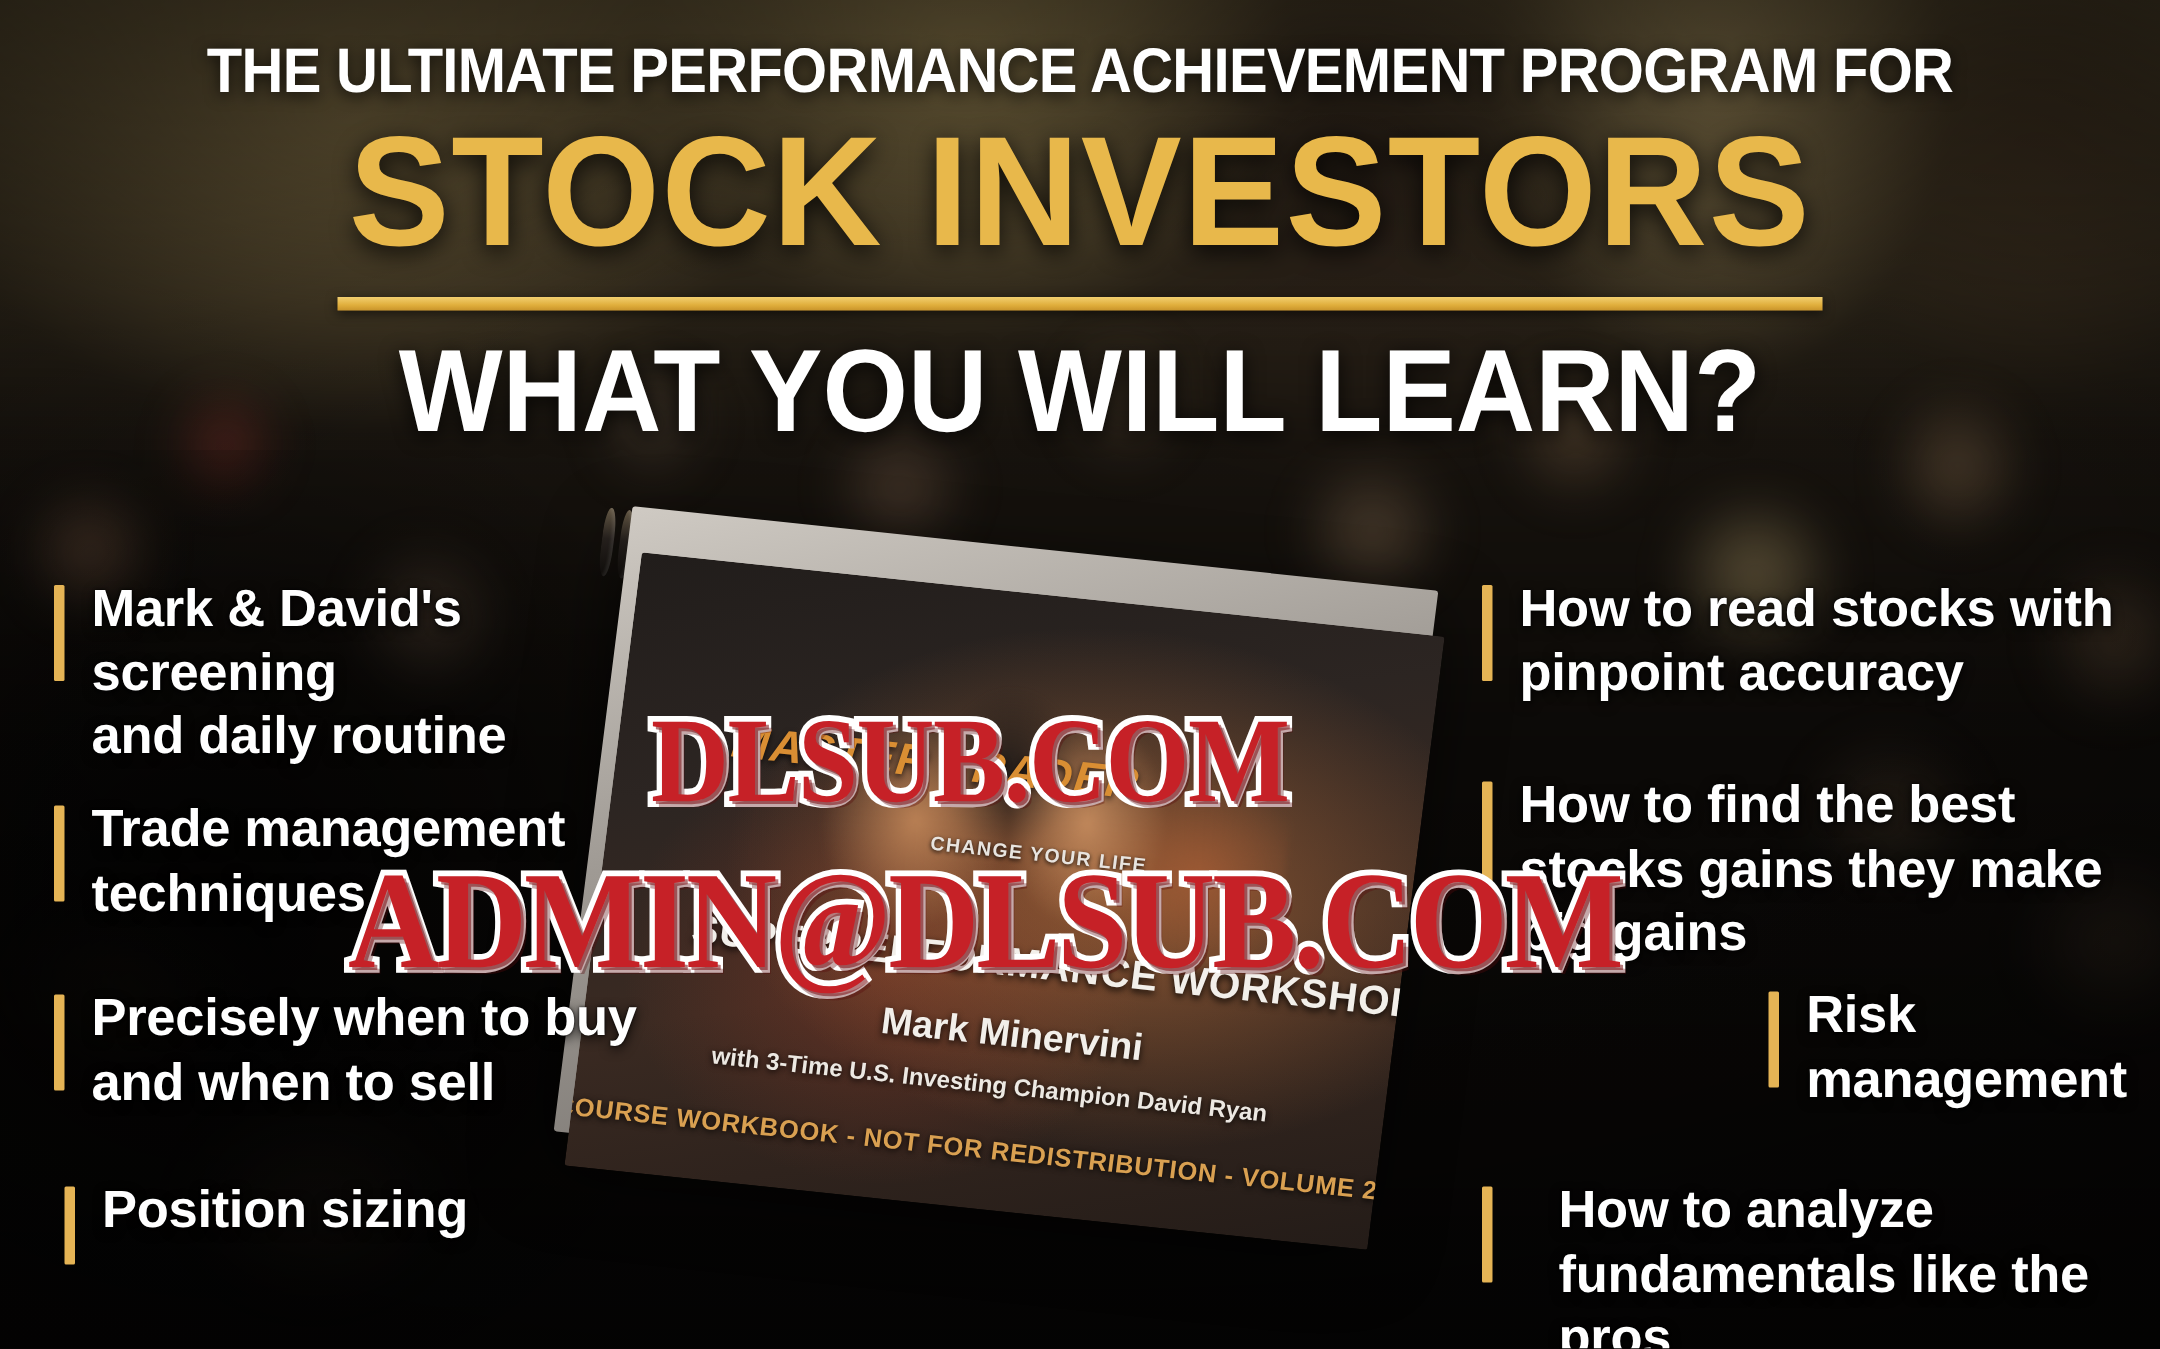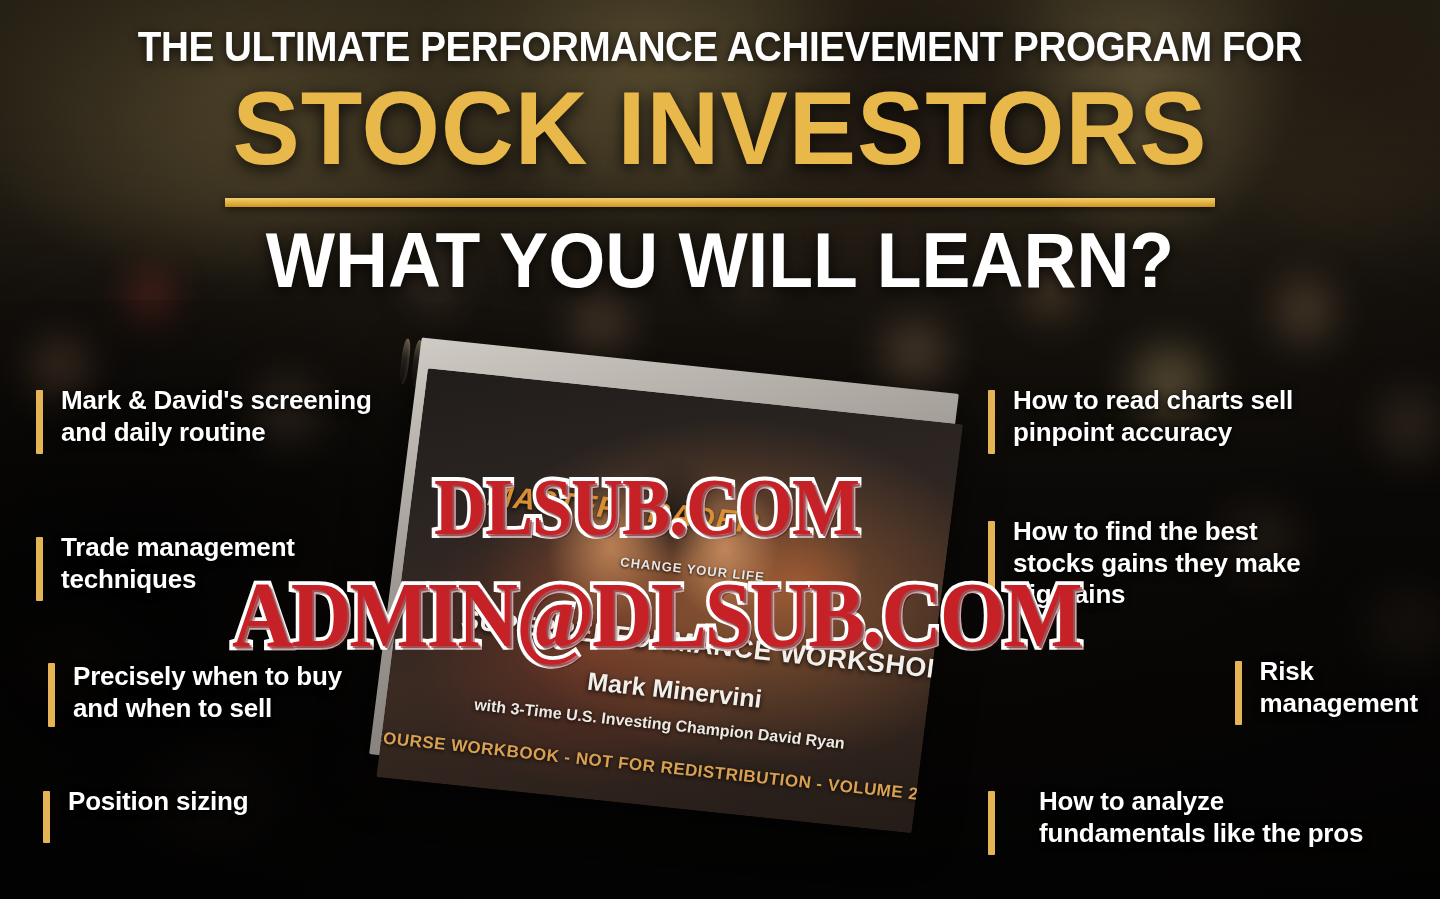--- a/index.html
+++ b/index.html
@@ -274,34 +274,34 @@
   }
   .bullet .bar {
     flex: 0 0 auto;
     width: 7px;
     background: #E5B455;
     border-radius: 1px;
     margin-top: 5px;
   }
   .bullet .txt {
     color: #ffffff;
-    font-size: 26px;
+    font-size: 35px;
     font-weight: 700;
     line-height: 1.22;
     letter-spacing: -0.2px;
     text-shadow: 0 2px 8px rgba(0,0,0,.85), 0 0 2px rgba(0,0,0,.9);
     white-space: pre-line;
   }
   .bullet.two-line .bar { height: 64px; }
   .bullet.three-line .bar { height: 96px; }
   .bullet.one-line .bar { height: 52px; }
 
   .b-l1 { left: 36px; top: 385px; width: 420px; }
   .b-l2 { left: 36px; top: 532px; width: 420px; }
-  .b-l3 { left: 48px; top: 658px; width: 420px; align-items: center; }
+  .b-l3 { left: 36px; top: 658px; width: 420px; }
   .b-l4 { left: 24px; top: 786px; width: 420px; padding-left: 19px; }
 
   .b-r1 { left: 988px; top: 385px; width: 430px; }
   .b-r2 { left: 988px; top: 516px; width: 430px; }
   .b-r3 { left: 988px; top: 656px; width: 430px; justify-content: flex-end; }
   .b-r4 { left: 988px; top: 786px; width: 430px; gap: 44px; }
 
   
   .wm {
     position: absolute;
@@ -431,21 +431,21 @@
 and when to sell</div>
     </div>
 
     <div class="bullet one-line b-l4">
       <div class="bar"></div>
       <div class="txt"> Position sizing</div>
     </div>
 
     <div class="bullet two-line b-r1">
       <div class="bar"></div>
-      <div class="txt">How to read charts sell
+      <div class="txt">How to read stocks with
 pinpoint accuracy</div>
     </div>
 
     <div class="bullet three-line b-r2">
       <div class="bar"></div>
       <div class="txt">How to find the best
 stocks gains they make
 big gains</div>
     </div>
 

